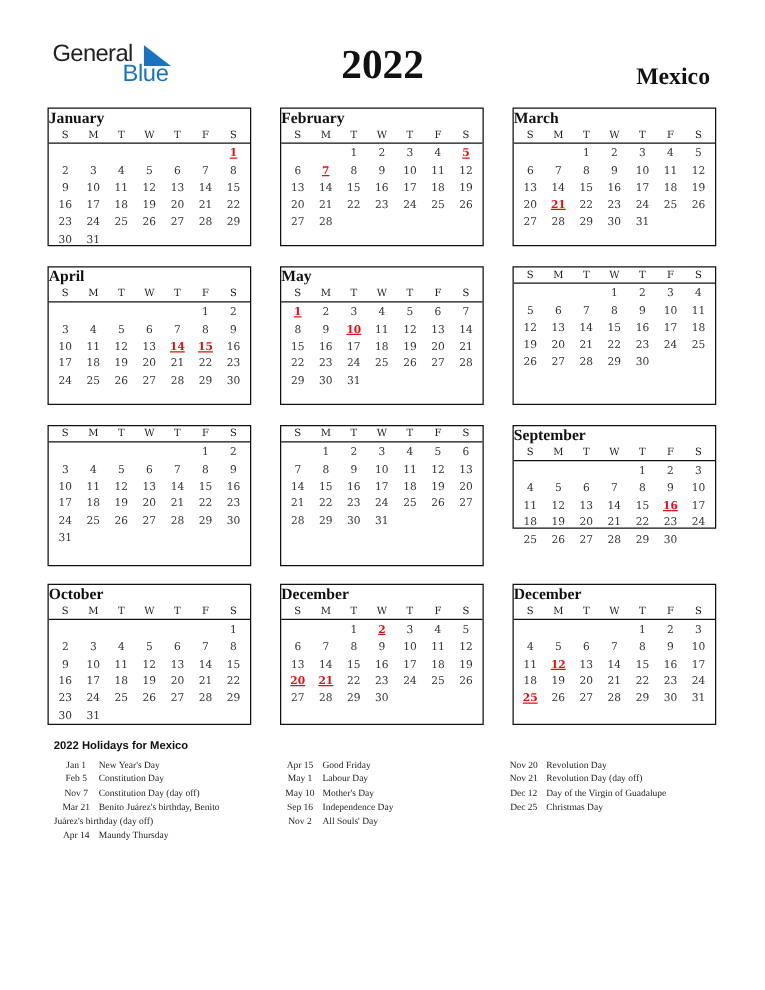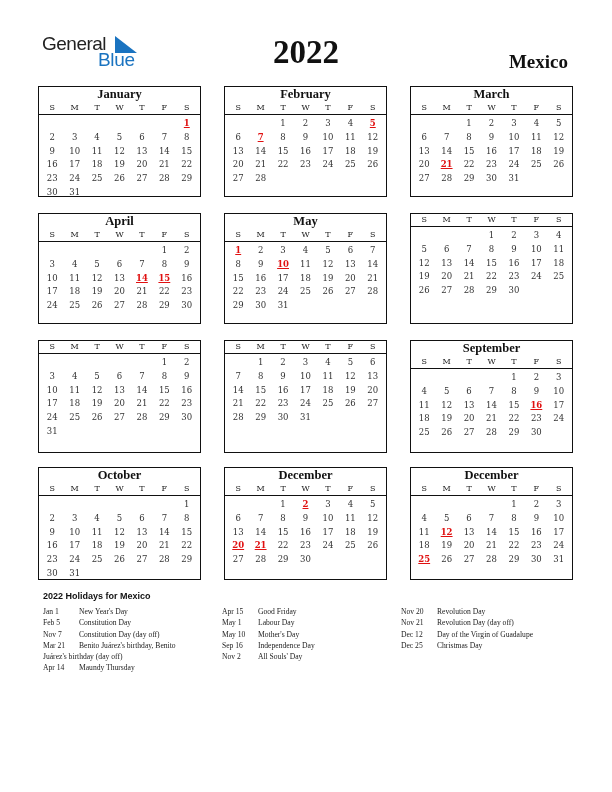--- a/index.html
+++ b/index.html
@@ -3,30 +3,30 @@
 <meta charset="utf-8">
 <style>
   html, body { margin:0; padding:0; background:#ffffff; }
   body { width:612px; height:792px; position:relative; overflow:hidden; font-family:"DejaVu Serif", serif; color:#222; }
   .logo { position:absolute; left:42px; top:33px; width:100px; height:40px; }
   .logo .general { position:absolute; left:0; top:0; font-family:"Liberation Sans", sans-serif; font-size:19px; color:#222; letter-spacing:-0.5px; }
   .logo .blue { position:absolute; left:56px; top:16px; font-family:"Liberation Sans", sans-serif; font-size:19px; color:#1a73c0; letter-spacing:-0.3px; }
   .year { position:absolute; left:0; width:612px; top:34px; text-align:center; font-family:"Liberation Serif", serif; font-weight:bold; font-size:33px; color:#111; }
   .country { position:absolute; right:44px; top:51px; font-family:"Liberation Serif", serif; font-weight:bold; font-size:19px; color:#111; }
   .month { position:absolute; width:163px; height:110px; border:1.5px solid #111; box-sizing:border-box; }
-  .mname { height:15px; text-align:center; font-family:"Liberation Serif", serif; font-weight:bold; font-size:12.5px; line-height:15px; color:#111; }
+  .mname { height:15px; text-align:left; font-family:"Liberation Serif", serif; font-weight:bold; font-size:12.5px; line-height:15px; color:#111; }
   .grid { display:grid; grid-template-columns:repeat(7, 1fr); padding:0 2px; }
   .dow { font-family:"DejaVu Serif", serif; font-size:8px; text-align:center; height:12px; line-height:12px; color:#222; }
   .sep { border-top:1.5px solid #111; margin:0; }
   .day { font-family:"DejaVu Serif", serif; font-size:8.5px; text-align:center; height:13.8px; line-height:13.8px; color:#333; }
   .day.hol { color:#e01010; font-weight:bold; text-decoration:underline; }
   .hol-title { position:absolute; left:43px; top:591px; font-family:"Liberation Sans", sans-serif; font-weight:bold; font-size:9px; color:#111; }
   .hcol { position:absolute; top:606px; font-family:"Liberation Serif", serif; font-size:7.6px; color:#222; }
   .hrow { display:flex; height:11.3px; line-height:11.3px; }
-  .hdate { width:36px; flex:none; }
+  .hdate { width:36px; flex:none;text-align:center; }
   .hname { white-space:nowrap; }
   .hwrap { display:block; height:11.3px; line-height:11.3px; }
 </style>
 </head>
 <body>
 
 <div class="logo">
   <span class="general">General</span>
   <svg style="position:absolute;left:73px;top:3px" width="22" height="17" viewBox="0 0 22 17">
       <polygon points="0,0 0,17 22,17" fill="#1a73c0"></polygon>
@@ -414,21 +414,21 @@
         <div class="day">24</div>
         <div class="day">25</div>
         <div class="day">26</div>
         <div class="day">27</div>
         <div class="day">28</div>
         <div class="day">29</div>
         <div class="day">30</div>
         <div class="day">31</div>
       </div>
     </div>
-    <div class="month" style="left: 410px; top: 340px; height: 113px;">
+    <div class="month" style="left: 410px; top: 340px; height: 83px;">
       <div class="mname">September</div>
       <div class="grid">
         <div class="dow">S</div>
         <div class="dow">M</div>
         <div class="dow">T</div>
         <div class="dow">W</div>
         <div class="dow">T</div>
         <div class="dow">F</div>
         <div class="dow">S</div>
       </div>

